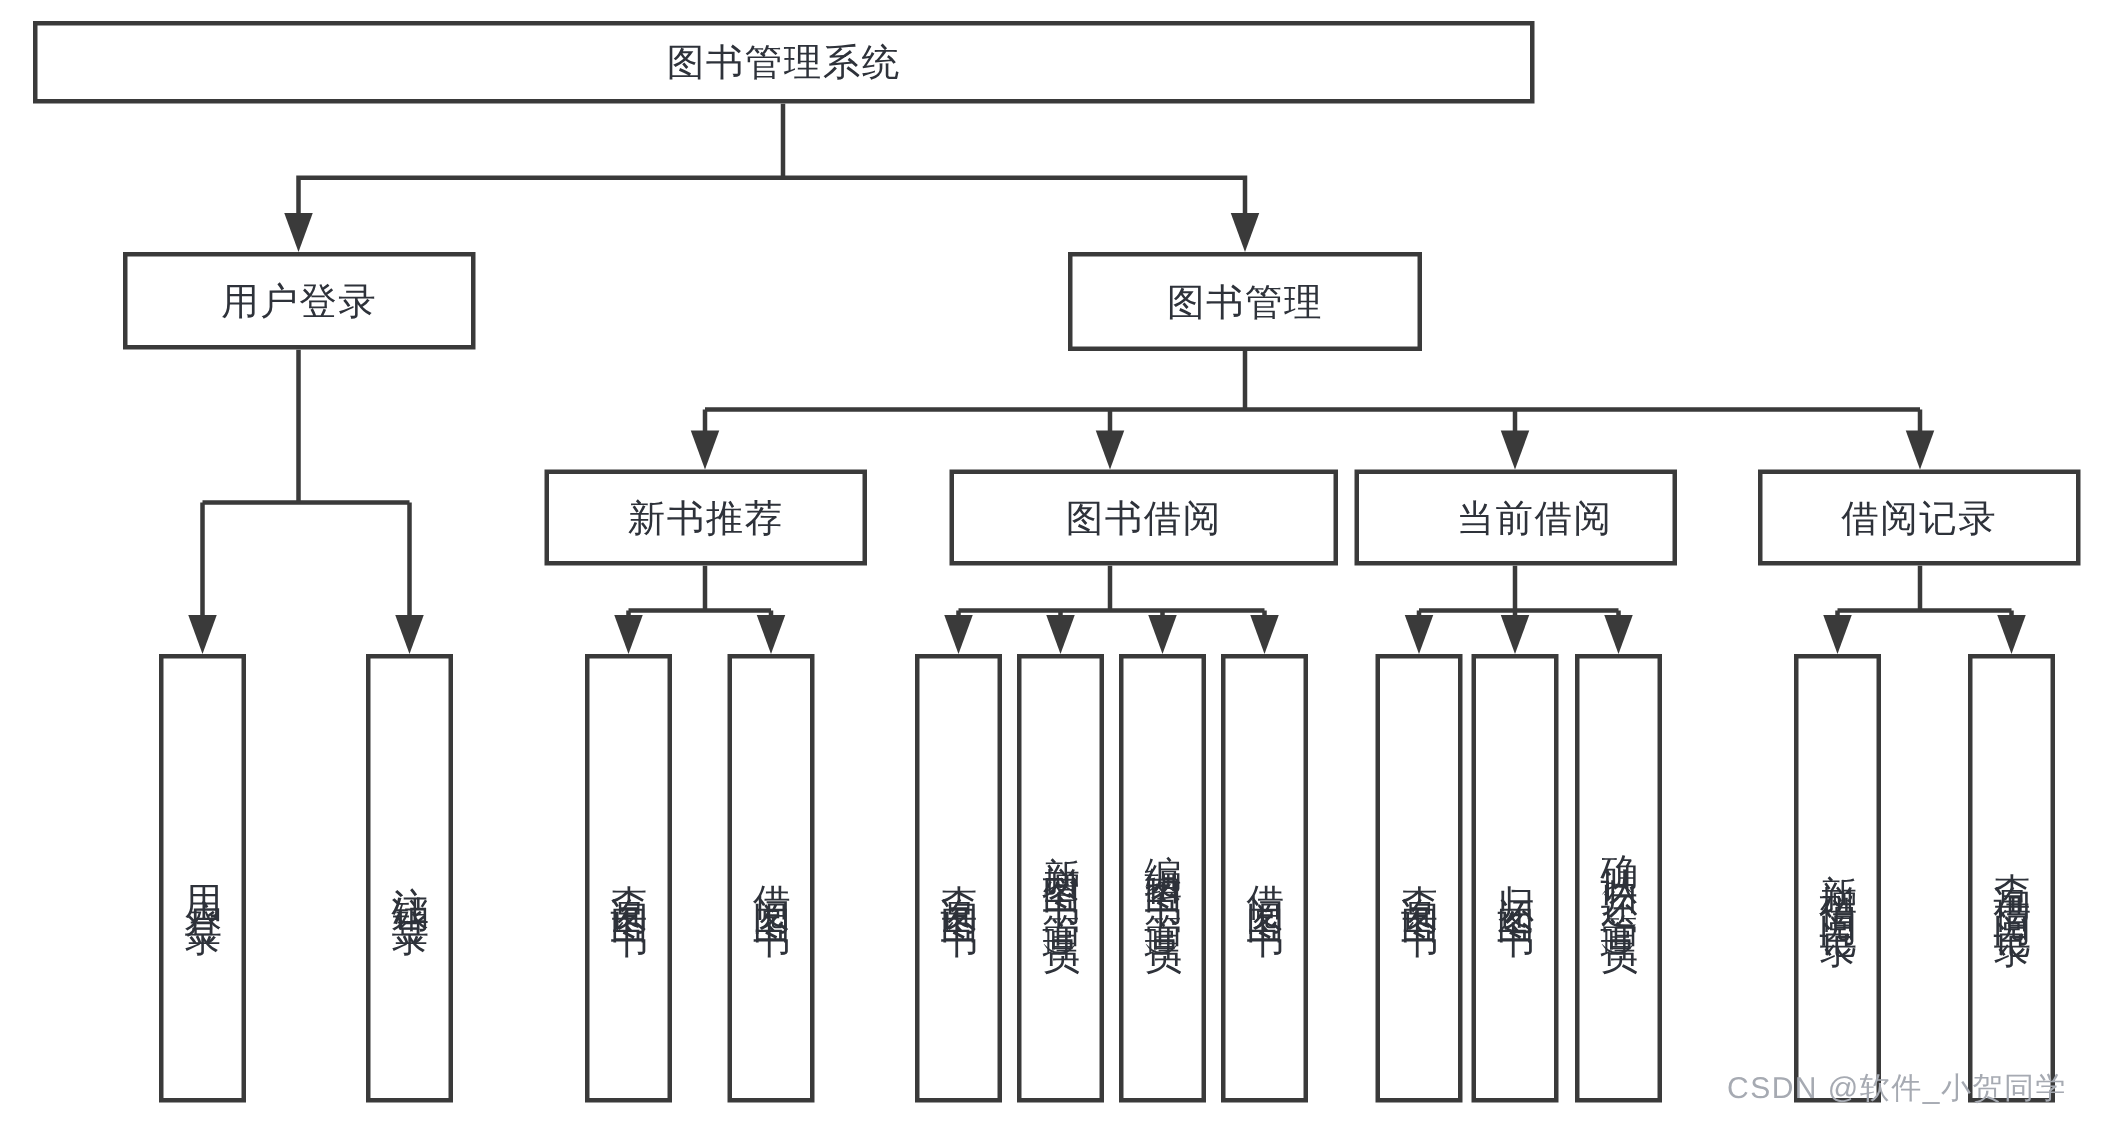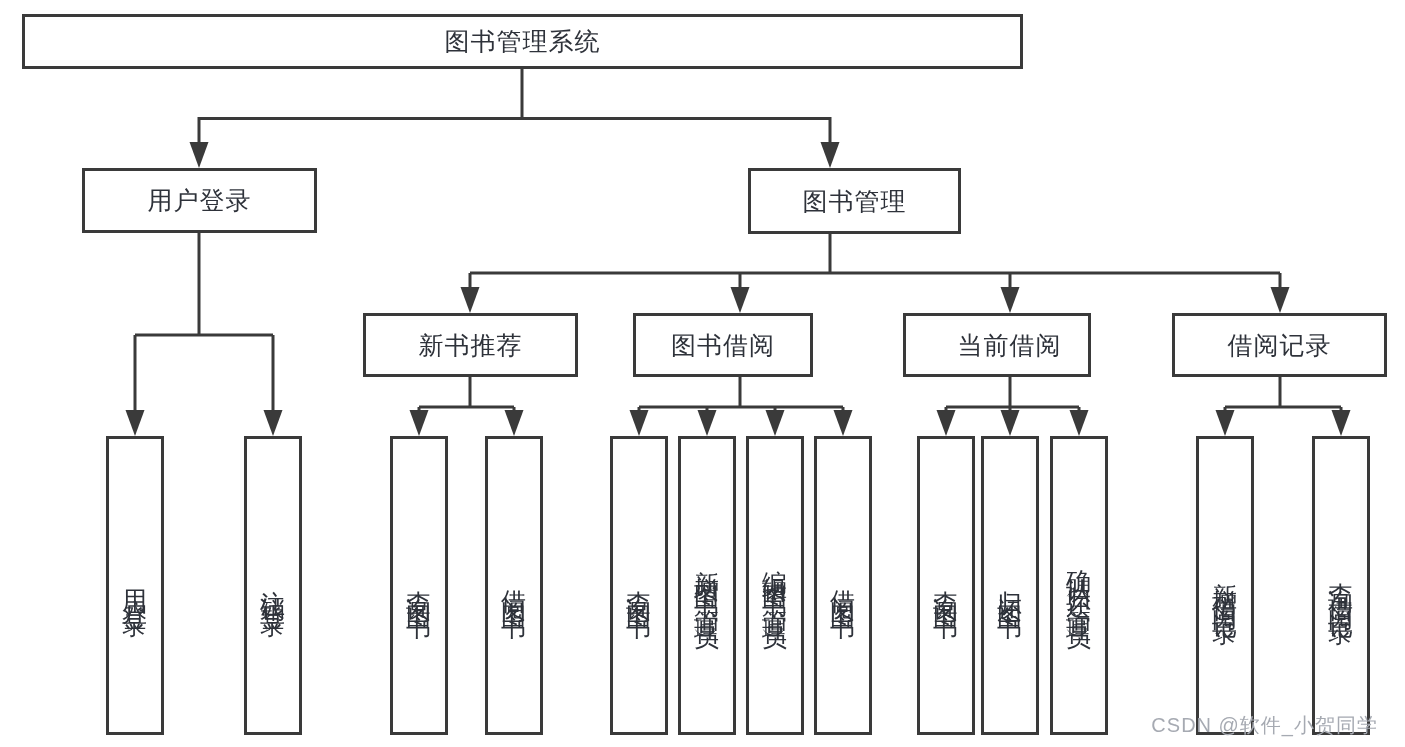--- a/index.html
+++ b/index.html
@@ -73,25 +73,25 @@
     <polygon points="1079,436 1069.5,410 1088.5,410"></polygon>
 
     <path d="M1280 377 V408.5 M1225 407 H1341 M1225 407 V420 M1341 407 V420"></path>
     <polygon points="1225,436 1215.5,410 1234.5,410"></polygon>
     <polygon points="1341,436 1331.5,410 1350.5,410"></polygon>
   </svg>
 
   <div class="node hnode" style="left:22px;top:14px;width:1001px;height:55px;">图书管理系统</div>
 
   <div class="node hnode" style="left:82px;top:168px;width:235px;height:65px;">用户登录</div>
-  <div class="node hnode" style="left:748px;top:168px;width:213px;height:66px;">图书管理</div>
+  <div class="node hnode" style="left:712px;top:168px;width:236px;height:66px;">图书管理</div>
 
   <div class="node hnode" style="left:363px;top:313px;width:215px;height:64px;text-align:right;">新书推荐</div>
-  <div class="node hnode" style="left:633px;top:313px;width:180px;height:64px;">图书借阅</div>
-  <div class="node hnode" style="left:903px;top:313px;width:188px;height:64px;padding-left:25px;">当前借阅</div>
+  <div class="node hnode" style="left:633px;top:313px;width:259px;height:64px;">图书借阅</div>
+  <div class="node hnode" style="left:903px;top:313px;width:215px;height:64px;padding-left:25px;">当前借阅</div>
   <div class="node hnode" style="left:1172px;top:313px;width:215px;height:64px;">借阅记录</div>
 
   <div class="node vnode" style="left:106px;">用户登录</div>
   <div class="node vnode" style="left:244px;">注销登录</div>
 
   <div class="node vnode" style="left:390px;">查询图书</div>
   <div class="node vnode" style="left:485px;">借阅图书</div>
 
   <div class="node vnode" style="left:610px;">查询图书</div>
   <div class="node vnode" style="left:678px;">新增图书（管理员）</div>

